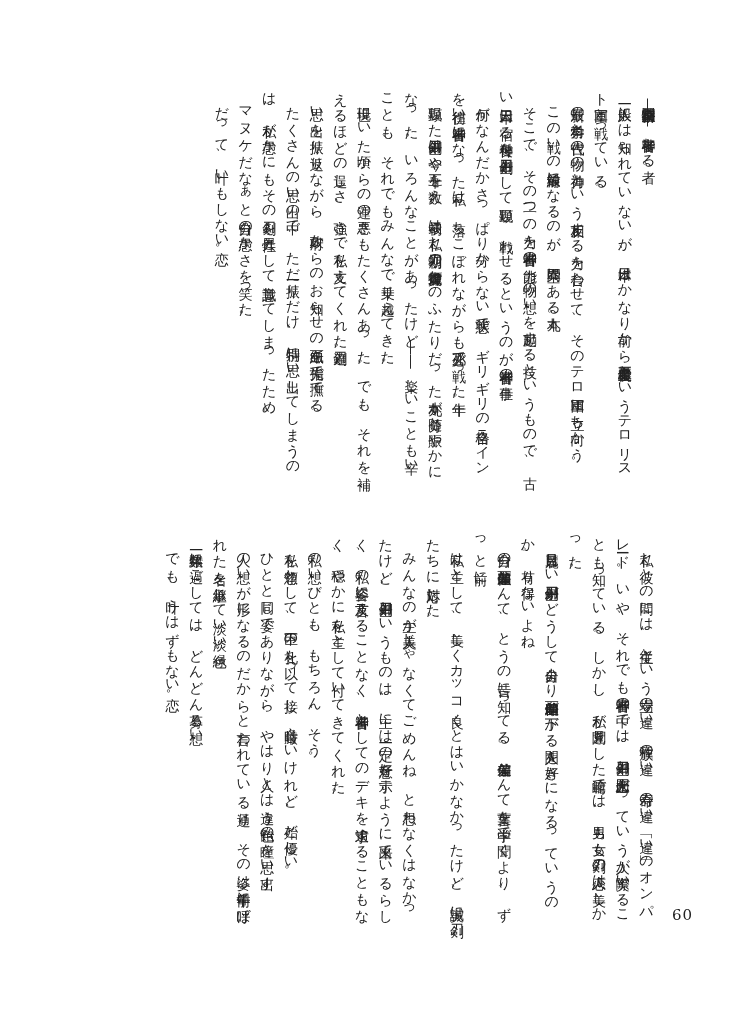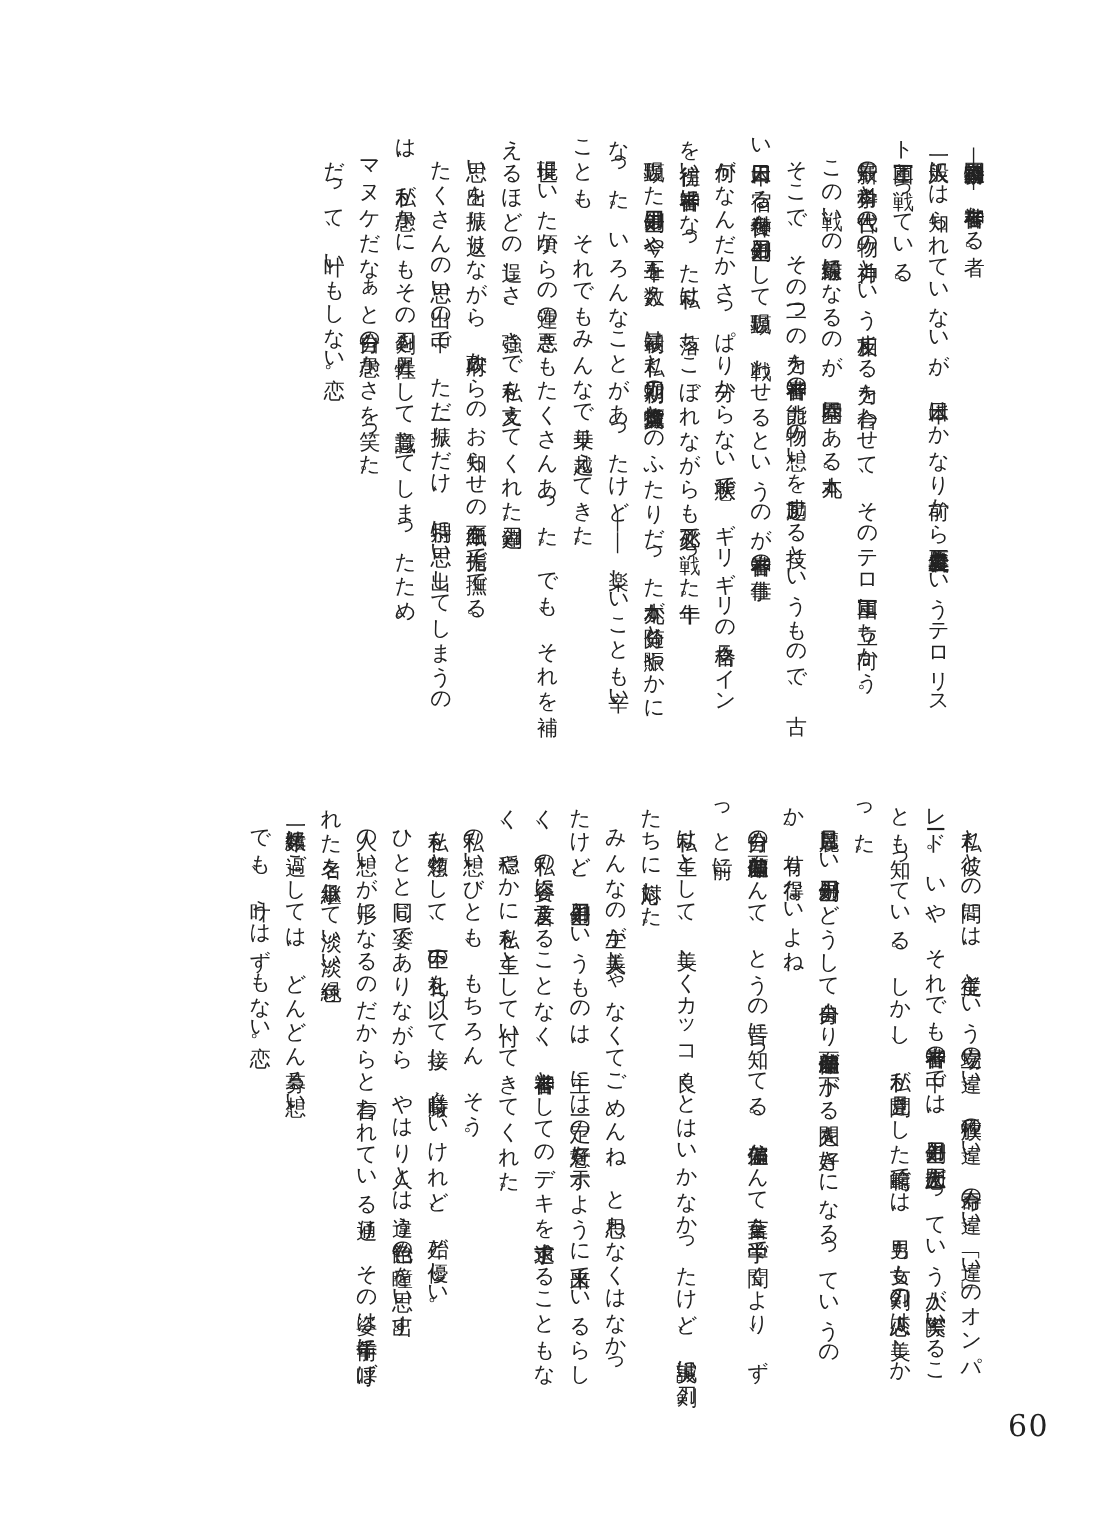--- a/index.html
+++ b/index.html
@@ -36,22 +36,22 @@
     top: 83px;
     right: 70px;
   }
   .block-bottom {
     top: 529px;
     right: 72px;
   }
   .page-number {
     position: absolute;
     left: 672px;
-    top: 938px;
-    font-size: 20px;
+    top: 906px;
+    font-size: 15px;
     color: #222222;
     letter-spacing: 1px;
   }
 </style>
 </head>
 <body>
 
 <div class="page">
 
   <div class="text-block block-top">

